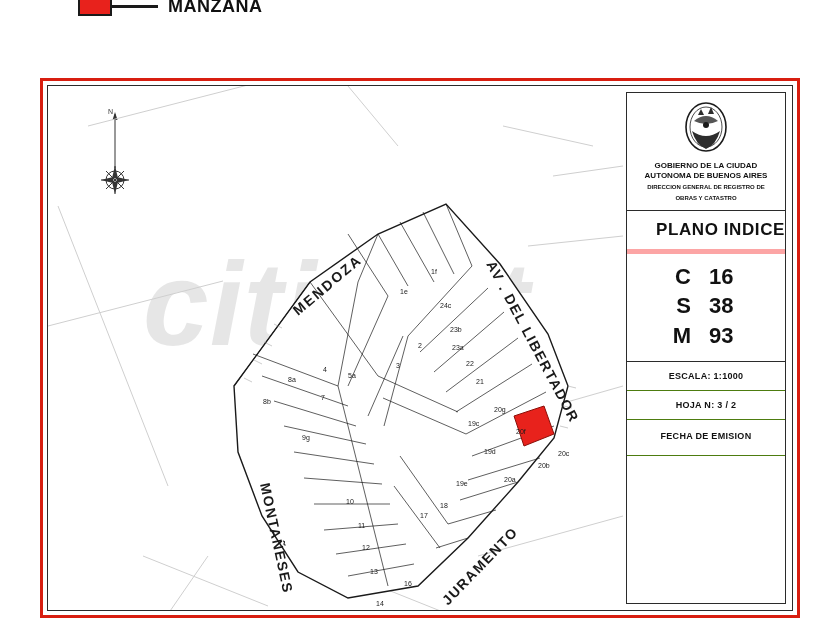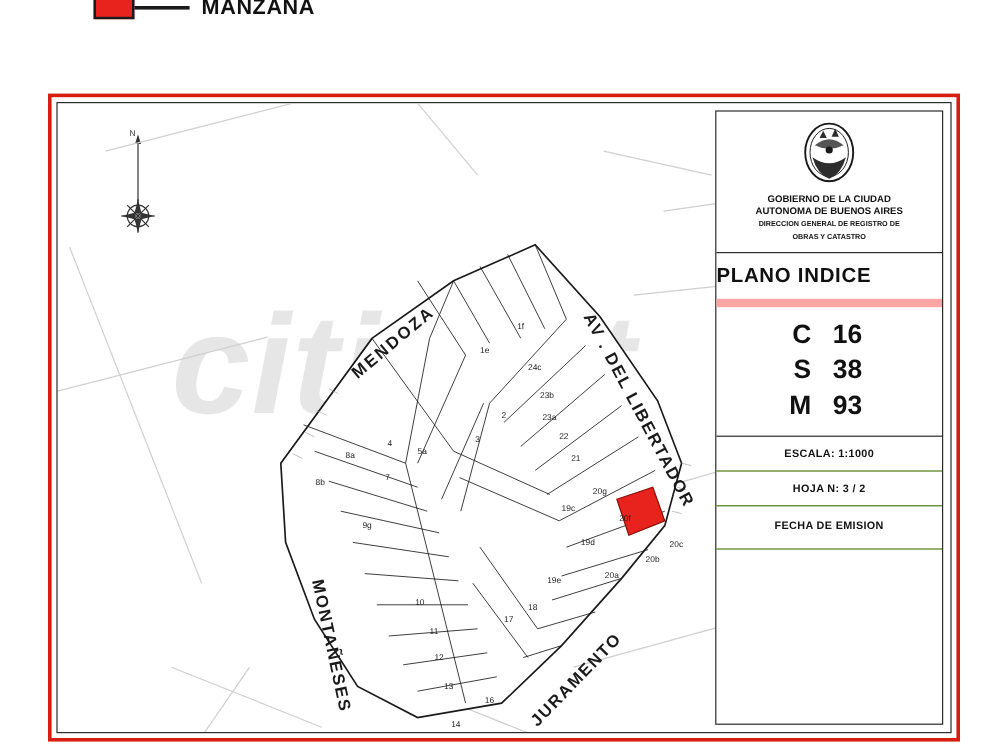--- a/index.html
+++ b/index.html
@@ -111,21 +111,21 @@
     top: 0;
     font-size: 7px;
     color: #333;
   }
 
   
   .title-block {
     position: absolute;
     right: 6px;
     top: 6px;
-    width: 190px;
+    width: 160px;
     bottom: 6px;
     border: 1px solid #2b2b2b;
     box-sizing: border-box;
     background: #fff;
     display: flex;
     flex-direction: column;
   }
   .tb-crest {
     padding: 8px 6px 2px 6px;
     display: flex;
@@ -147,26 +147,26 @@
     line-height: 1.25;
   }
   .tb-gov .l2 {
     font-size: 6px;
     font-weight: bold;
     color: #111;
     line-height: 1.3;
     margin-top: 3px;
   }
   .tb-planindice {
-    text-align: left;
+    text-align: right;
     font-size: 17px;
     font-weight: bold;
     letter-spacing: 0.6px;
     padding: 9px 0 9px 0;
-    border-bottom: 7px solid #fca5a5;
+    border-bottom: 5px solid #fca5a5;
     color: #111;
   }
   .tb-csm {
     padding: 8px 0 10px 0;
     border-bottom: 1px solid #2b2b2b;
   }
   .csm-row {
     display: flex;
     align-items: baseline;
     justify-content: center;

